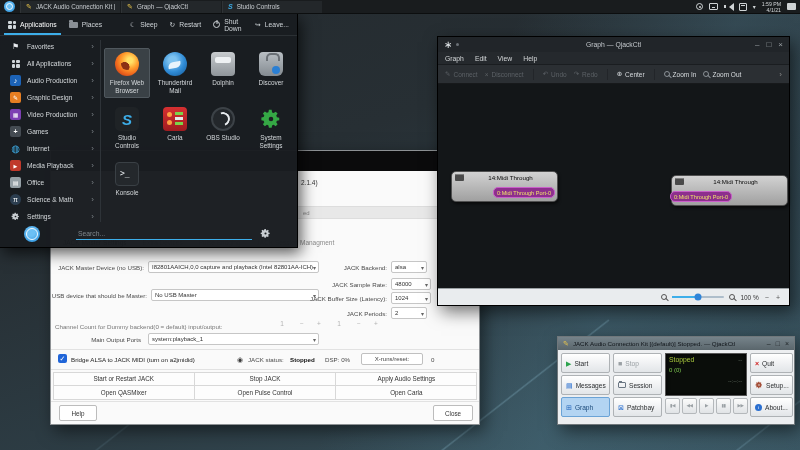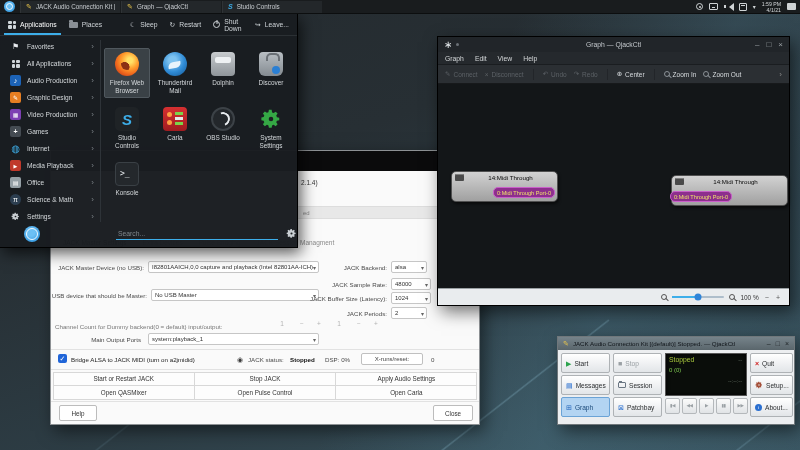--- a/index.html
+++ b/index.html
@@ -95,21 +95,21 @@
   .ai-carla{background:linear-gradient(#d63031,#a01c20);border-radius:4px}
   .ai-carla::before{content:"";position:absolute;left:4px;top:5px;width:5px;height:5px;border-radius:50%;background:#ff9f43;box-shadow:0 8px 0 #ff9f43}
   .ai-carla::after{content:"";position:absolute;right:4px;top:5px;width:8px;height:3px;background:#7bd34a;box-shadow:0 5px 0 #e8e8e8,0 10px 0 #7bd34a}
   .ai-obs{border-radius:50%;background:#23272b;border:2px solid #3c4247}
   .ai-obs::after{content:"";position:absolute;inset:3px;border-radius:50%;border:2px solid transparent;border-top-color:#e8ecef;border-right-color:#e8ecef;transform:rotate(25deg)}
   .ai-konsole{background:#24282c;border:1px solid #3a4045;border-radius:4px}
   .ai-konsole::after{content:">_";color:#e8ecef;font-family:"DejaVu Sans Mono",monospace;font-size:8px;position:absolute;left:4px;top:6px}
 
   #menu-footer{position:absolute;left:0;bottom:0;width:100%;height:26px;display:flex;align-items:center}
   #footer-logo{width:16px;height:16px;margin-left:24px}
-  #search{margin-left:76px;width:176px;background:transparent;border:none;border-bottom:1px solid #3daee9;color:#cfd4d8;font-size:6.8px;font-family:"Liberation Sans",sans-serif;padding:2px;outline:none}
+  #search{margin-left:36px;width:176px;background:transparent;border:none;border-bottom:1px solid #3daee9;color:#cfd4d8;font-size:6.8px;font-family:"Liberation Sans",sans-serif;padding:2px;outline:none}
   #search::placeholder{color:#80878c}
   #footer-gear{margin-left:8px}
 
   
   #studio{position:absolute;left:50px;top:150px;width:430px;height:275px;z-index:10;background:#fafafa;border:1px solid #8d9194;box-shadow:4px 6px 16px rgba(0,0,0,.5)}
   #st-titlebar{position:absolute;left:0;top:0;width:100%;height:20px;background:#0b0b0c}
   .st-version{position:absolute;left:250px;top:28px;font-size:6.5px;color:#333}
   .st-strip{position:absolute;left:0;top:55px;width:100%;height:13px;background:#e8e8e8;border-top:1px solid #ddd;border-bottom:1px solid #ddd}
   .st-strip-text{position:absolute;left:252px;top:3px;font-size:6px;color:#8a8a8a}
   .st-tabs{position:absolute;left:12px;top:88px;display:flex;gap:16px;font-size:6.5px}

